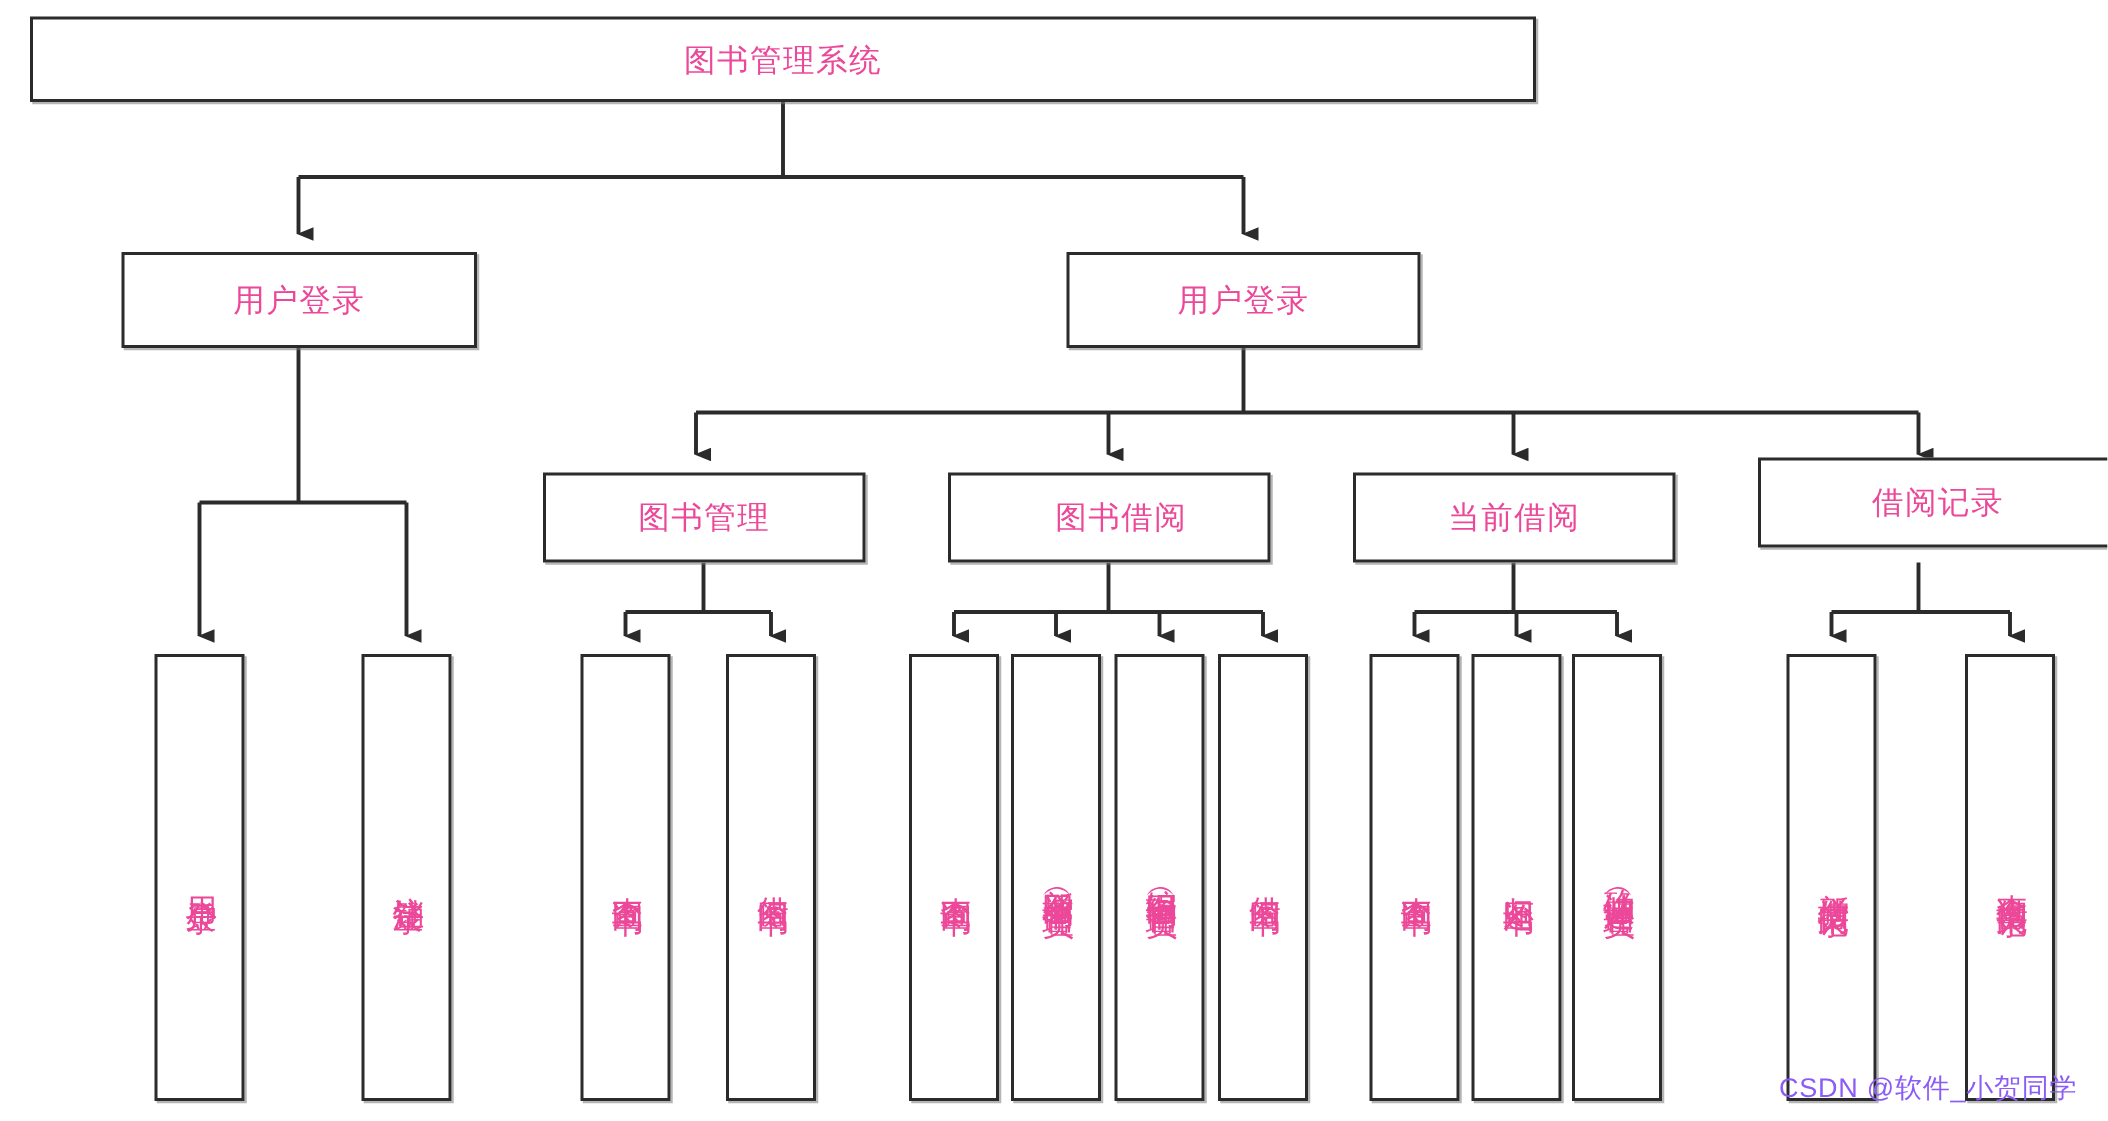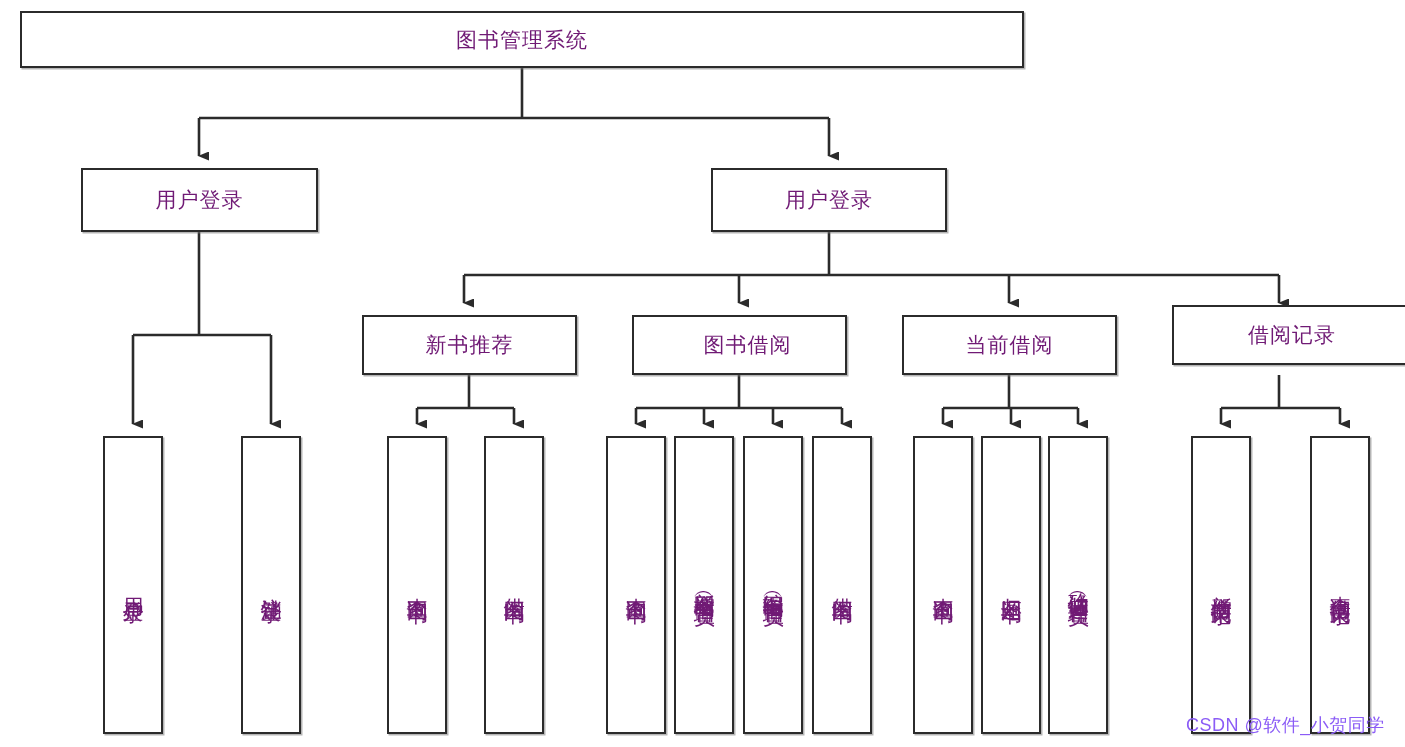--- a/index.html
+++ b/index.html
@@ -24,21 +24,21 @@
     pointer-events: none;
   }
   .node {
     position: absolute;
     box-sizing: border-box;
     border: 2px solid #2b2b2b;
     background: #ffffff;
     display: flex;
     align-items: center;
     justify-content: center;
-    color: #701a75;
+    color: #ec4899;
     box-shadow: 1.5px 1.5px 0 rgba(120,120,120,0.55);
   }
   .node.horiz {
     font-size: 21px;
     letter-spacing: 1px;
   }
   .node.vert {
     writing-mode: vertical-rl;
     text-orientation: upright;
     font-size: 21px;
@@ -122,21 +122,21 @@
   </div>
 
   <div class="node horiz" style="left:81px; top:168px; width:237px; height:64px;">
     <span>用户登录</span>
   </div>
   <div class="node horiz" style="left:711px; top:168px; width:236px; height:64px;">
     <span>用户登录</span>
   </div>
 
   <div class="node horiz" style="left:362px; top:315px; width:215px; height:60px;">
-    <span>新书推荐</span>
+    <span>图书管理</span>
   </div>
   <div class="node horiz" style="left:632px; top:315px; width:215px; height:60px;padding-left:16px;">
     <span>图书借阅</span>
   </div>
   <div class="node horiz" style="left:902px; top:315px; width:215px; height:60px;">
     <span>当前借阅</span>
   </div>
   <div class="node horiz" style="left:1172px; top:305px; width:240px; height:60px;">
     <span>借阅记录</span>
   </div>

